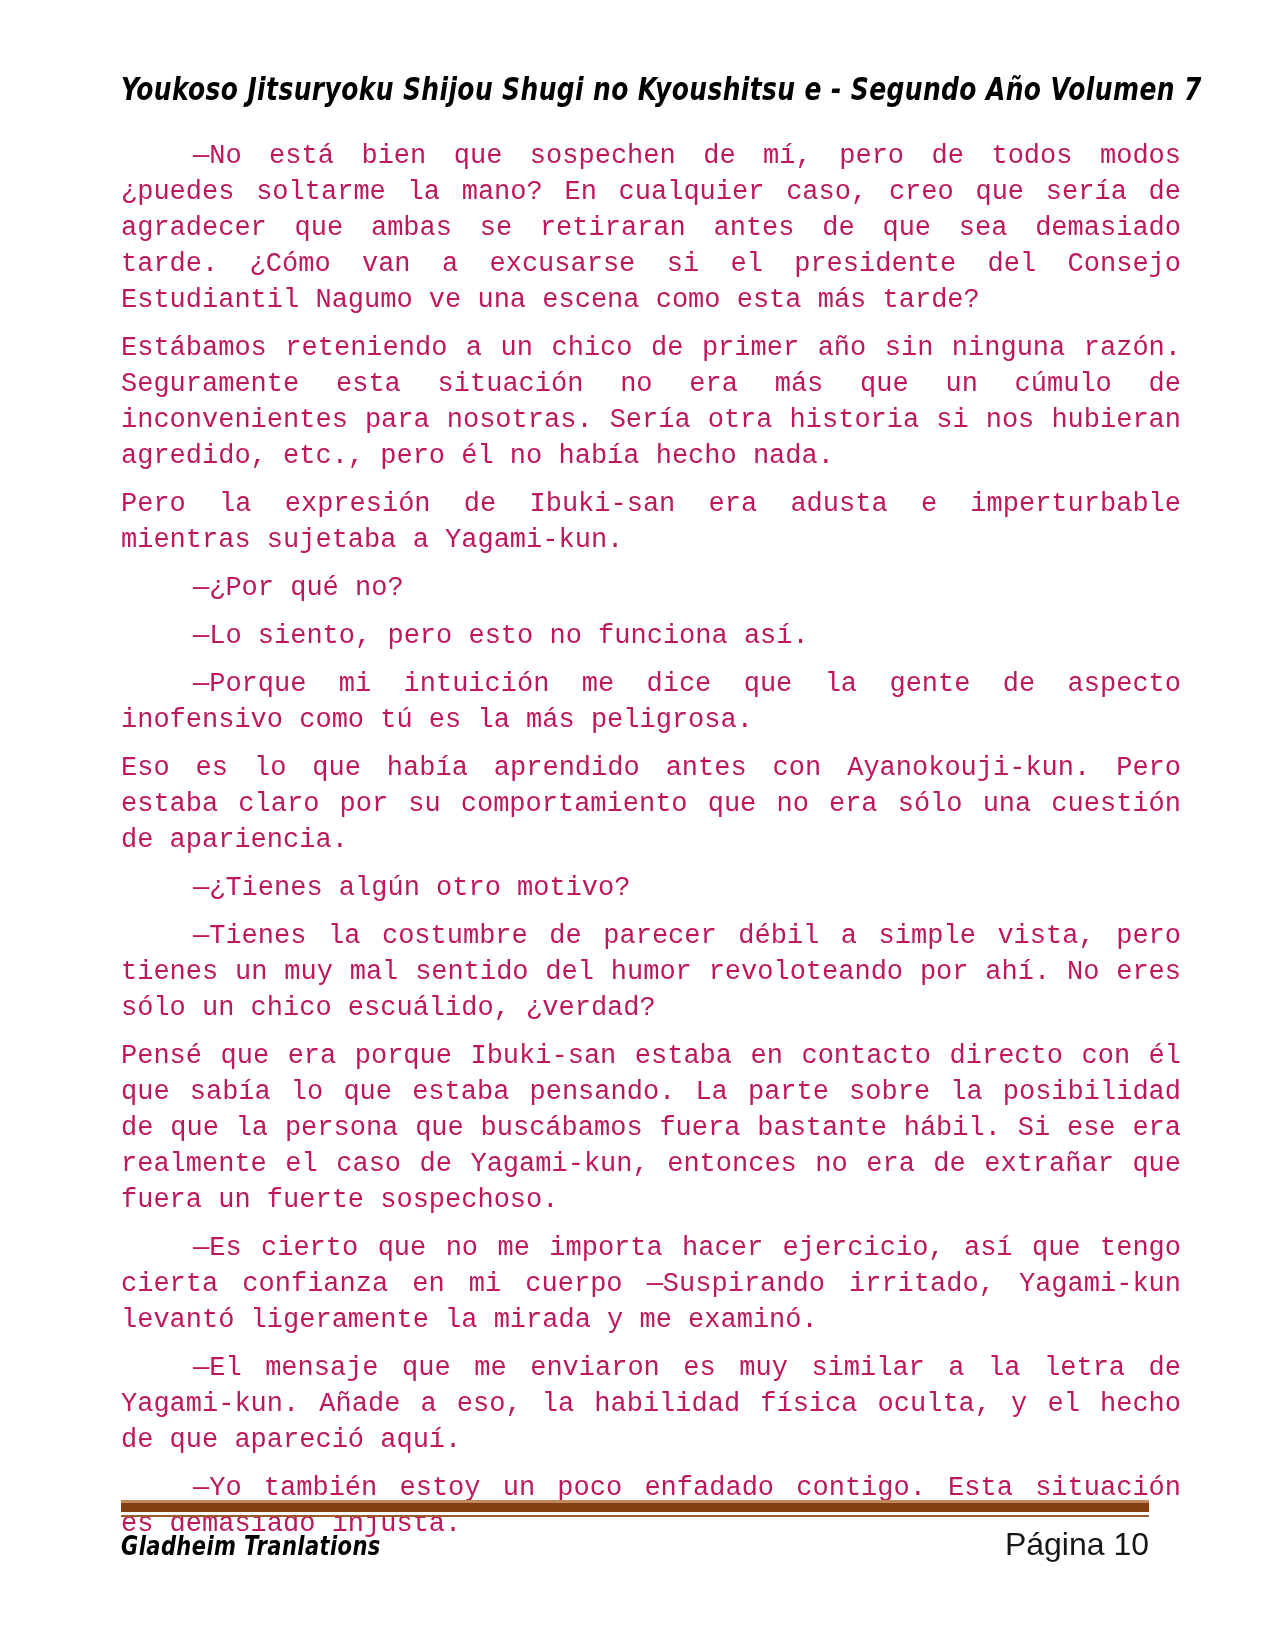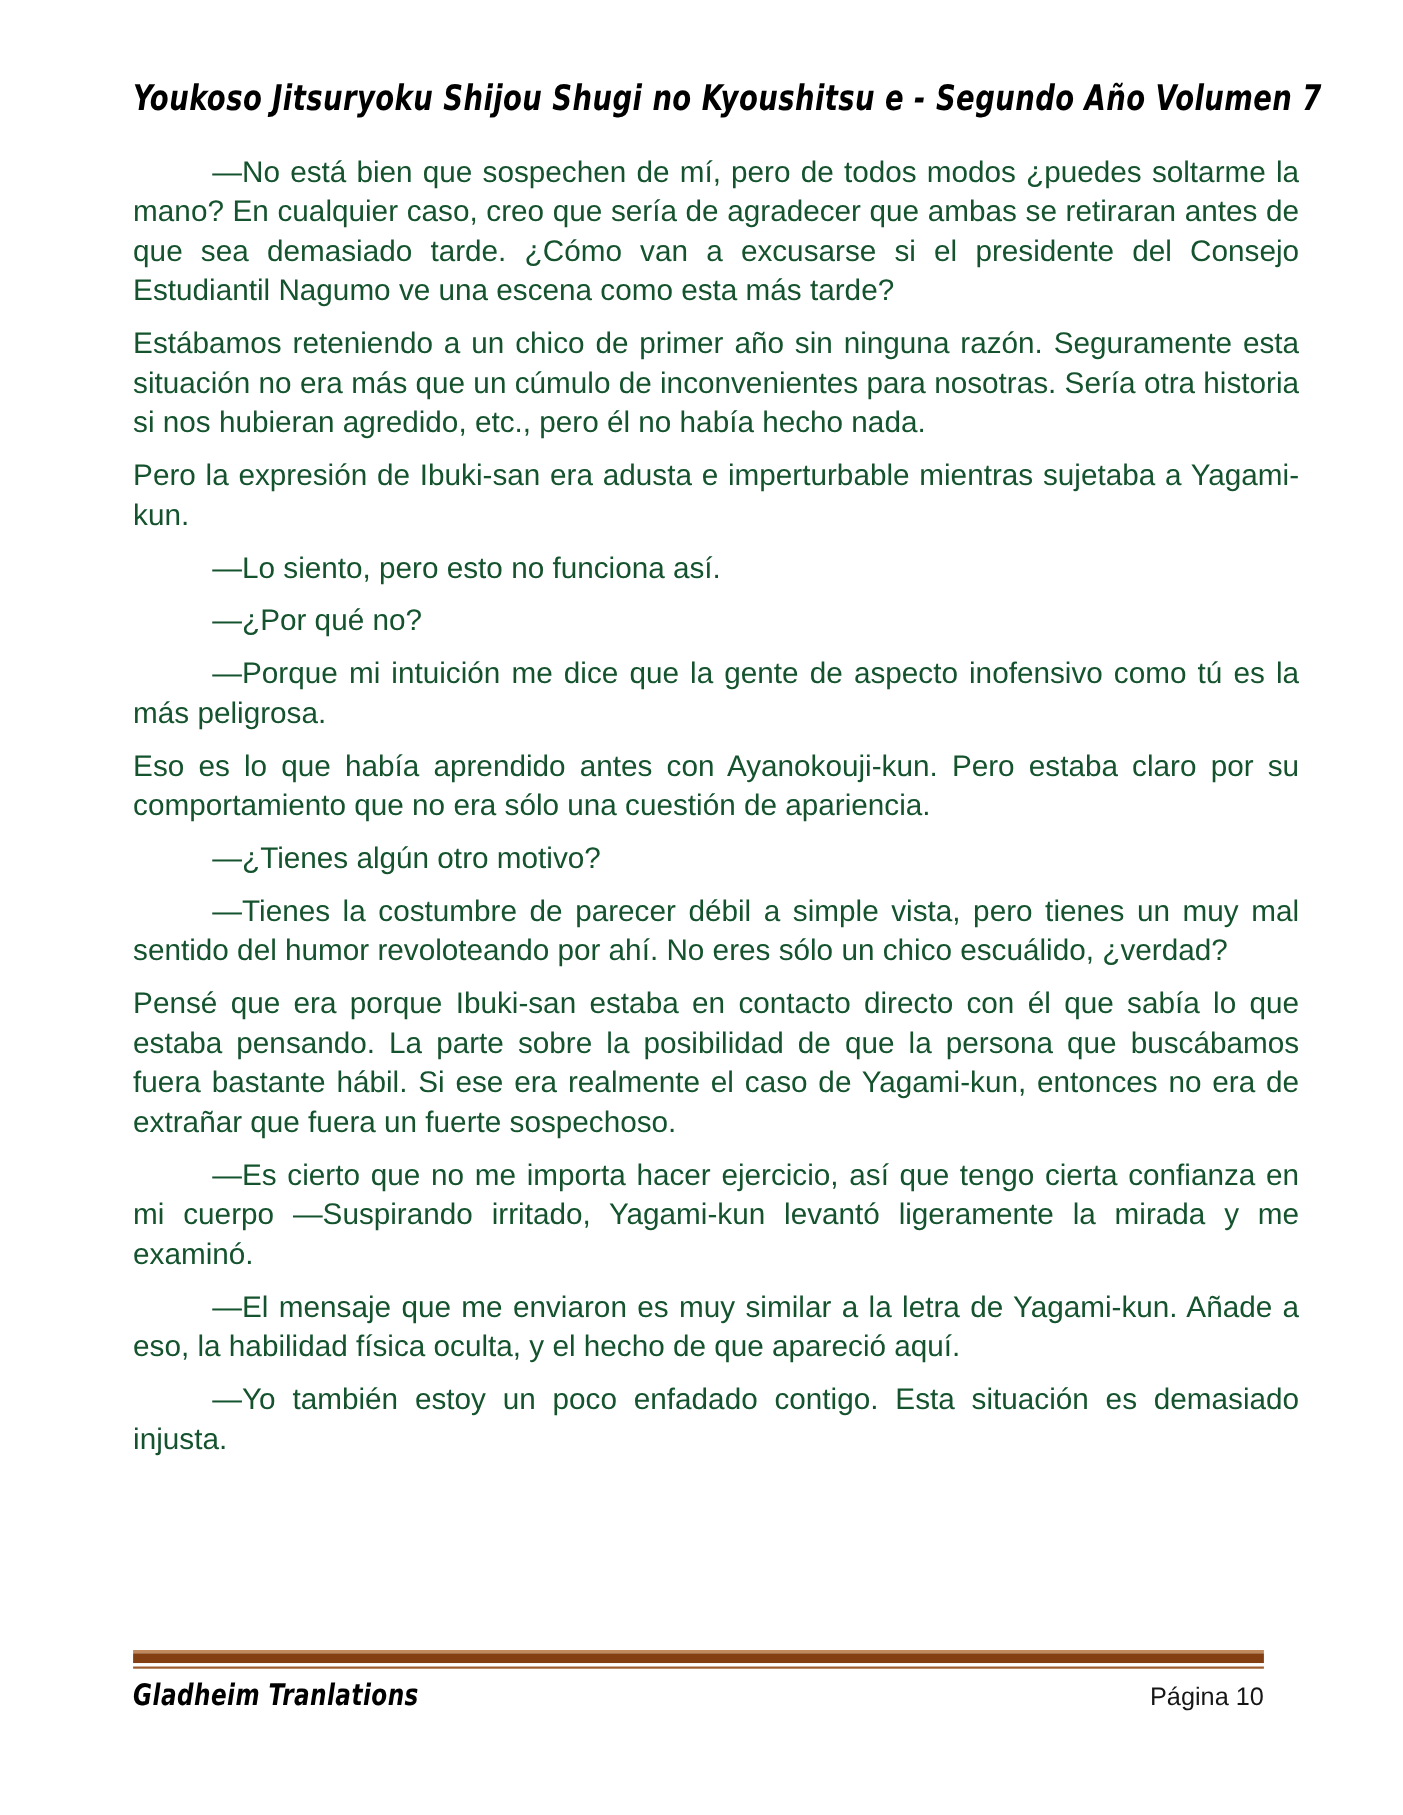--- a/index.html
+++ b/index.html
@@ -38,23 +38,24 @@
   
   .content {
     position: absolute;
     top: 138px;
     left: 105px;
     width: 1060px;
   }
   .content p {
     font-size: 27px;
     line-height: 36px;
-    color: #14532d;
+    color: #be185d;
     text-align: justify;
     margin: 0 0 12px 0;
+    font-family: Liberation Mono, monospace;
   }
   .content p.indent { text-indent: 72px; }
 
   
   .footer {
     position: absolute;
     left: 105px;
     right: 110px;
     top: 1500px;
   }
@@ -64,41 +65,41 @@
   .rule-thin  { height: 2px; background: #9a5a2b; }
 
   .footer-row {
     margin-top: 9px;
     display: flex;
     justify-content: space-between;
     align-items: baseline;
   }
   .footer-brand .display-font { font-size: 27px; }
   .page-number {
-    font-size: 23px;
+    font-size: 32px;
     color: #161616;
     font-family: "Liberation Sans", sans-serif;
     text-align: center;
   }
 </style>
 </head>
 <body>
 
 <div class="page">
 
   <div class="header">
     <span class="display-font">Youkoso Jitsuryoku Shijou Shugi no Kyoushitsu e - Segundo Año Volumen 7</span>
   </div>
 
   <div class="content">
     <p class="indent">—No está bien que sospechen de mí, pero de todos modos ¿puedes soltarme la mano? En cualquier caso, creo que sería de agradecer que ambas se retiraran antes de que sea demasiado tarde. ¿Cómo van a excusarse si el presidente del Consejo Estudiantil Nagumo ve una escena como esta más tarde?</p>
     <p>Estábamos reteniendo a un chico de primer año sin ninguna razón. Seguramente esta situación no era más que un cúmulo de inconvenientes para nosotras. Sería otra historia si nos hubieran agredido, etc., pero él no había hecho nada.</p>
     <p>Pero la expresión de Ibuki-san era adusta e imperturbable mientras sujetaba a Yagami-kun.</p>
+    <p class="indent">—¿Por qué no?</p>
     <p class="indent">—Lo siento, pero esto no funciona así.</p>
-    <p class="indent">—¿Por qué no?</p>
     <p class="indent">—Porque mi intuición me dice que la gente de aspecto inofensivo como tú es la más peligrosa.</p>
     <p>Eso es lo que había aprendido antes con Ayanokouji-kun. Pero estaba claro por su comportamiento que no era sólo una cuestión de apariencia.</p>
     <p class="indent">—¿Tienes algún otro motivo?</p>
     <p class="indent">—Tienes la costumbre de parecer débil a simple vista, pero tienes un muy mal sentido del humor revoloteando por ahí. No eres sólo un chico escuálido, ¿verdad?</p>
     <p>Pensé que era porque Ibuki-san estaba en contacto directo con él que sabía lo que estaba pensando. La parte sobre la posibilidad de que la persona que buscábamos fuera bastante hábil. Si ese era realmente el caso de Yagami-kun, entonces no era de extrañar que fuera un fuerte sospechoso.</p>
     <p class="indent">—Es cierto que no me importa hacer ejercicio, así que tengo cierta confianza en mi cuerpo —Suspirando irritado, Yagami-kun levantó ligeramente la mirada y me examinó.</p>
     <p class="indent">—El mensaje que me enviaron es muy similar a la letra de Yagami-kun. Añade a eso, la habilidad física oculta, y el hecho de que apareció aquí.</p>
     <p class="indent">—Yo también estoy un poco enfadado contigo. Esta situación es demasiado injusta.</p>
   </div>
 

